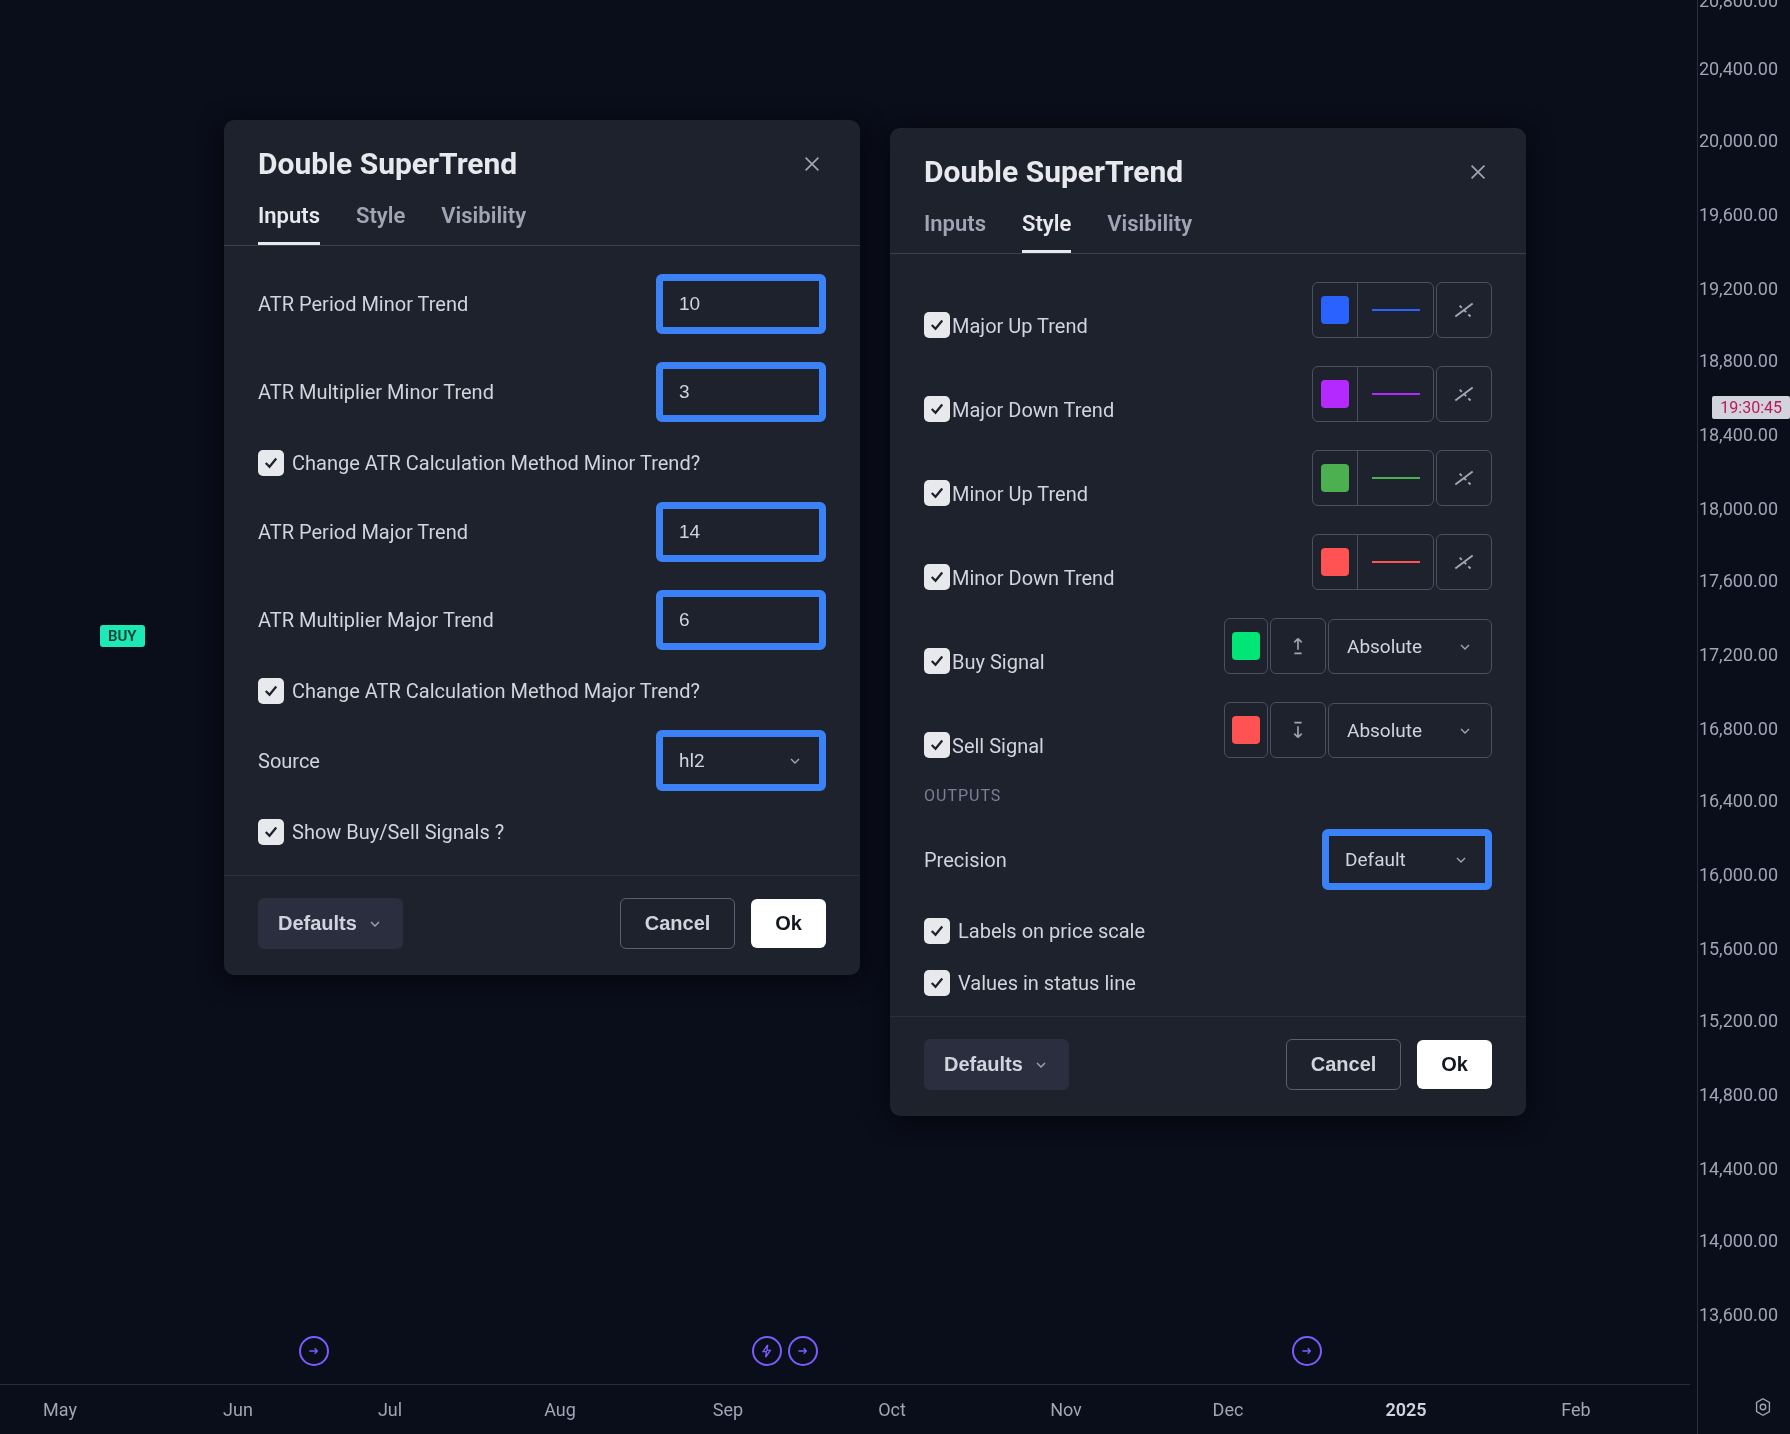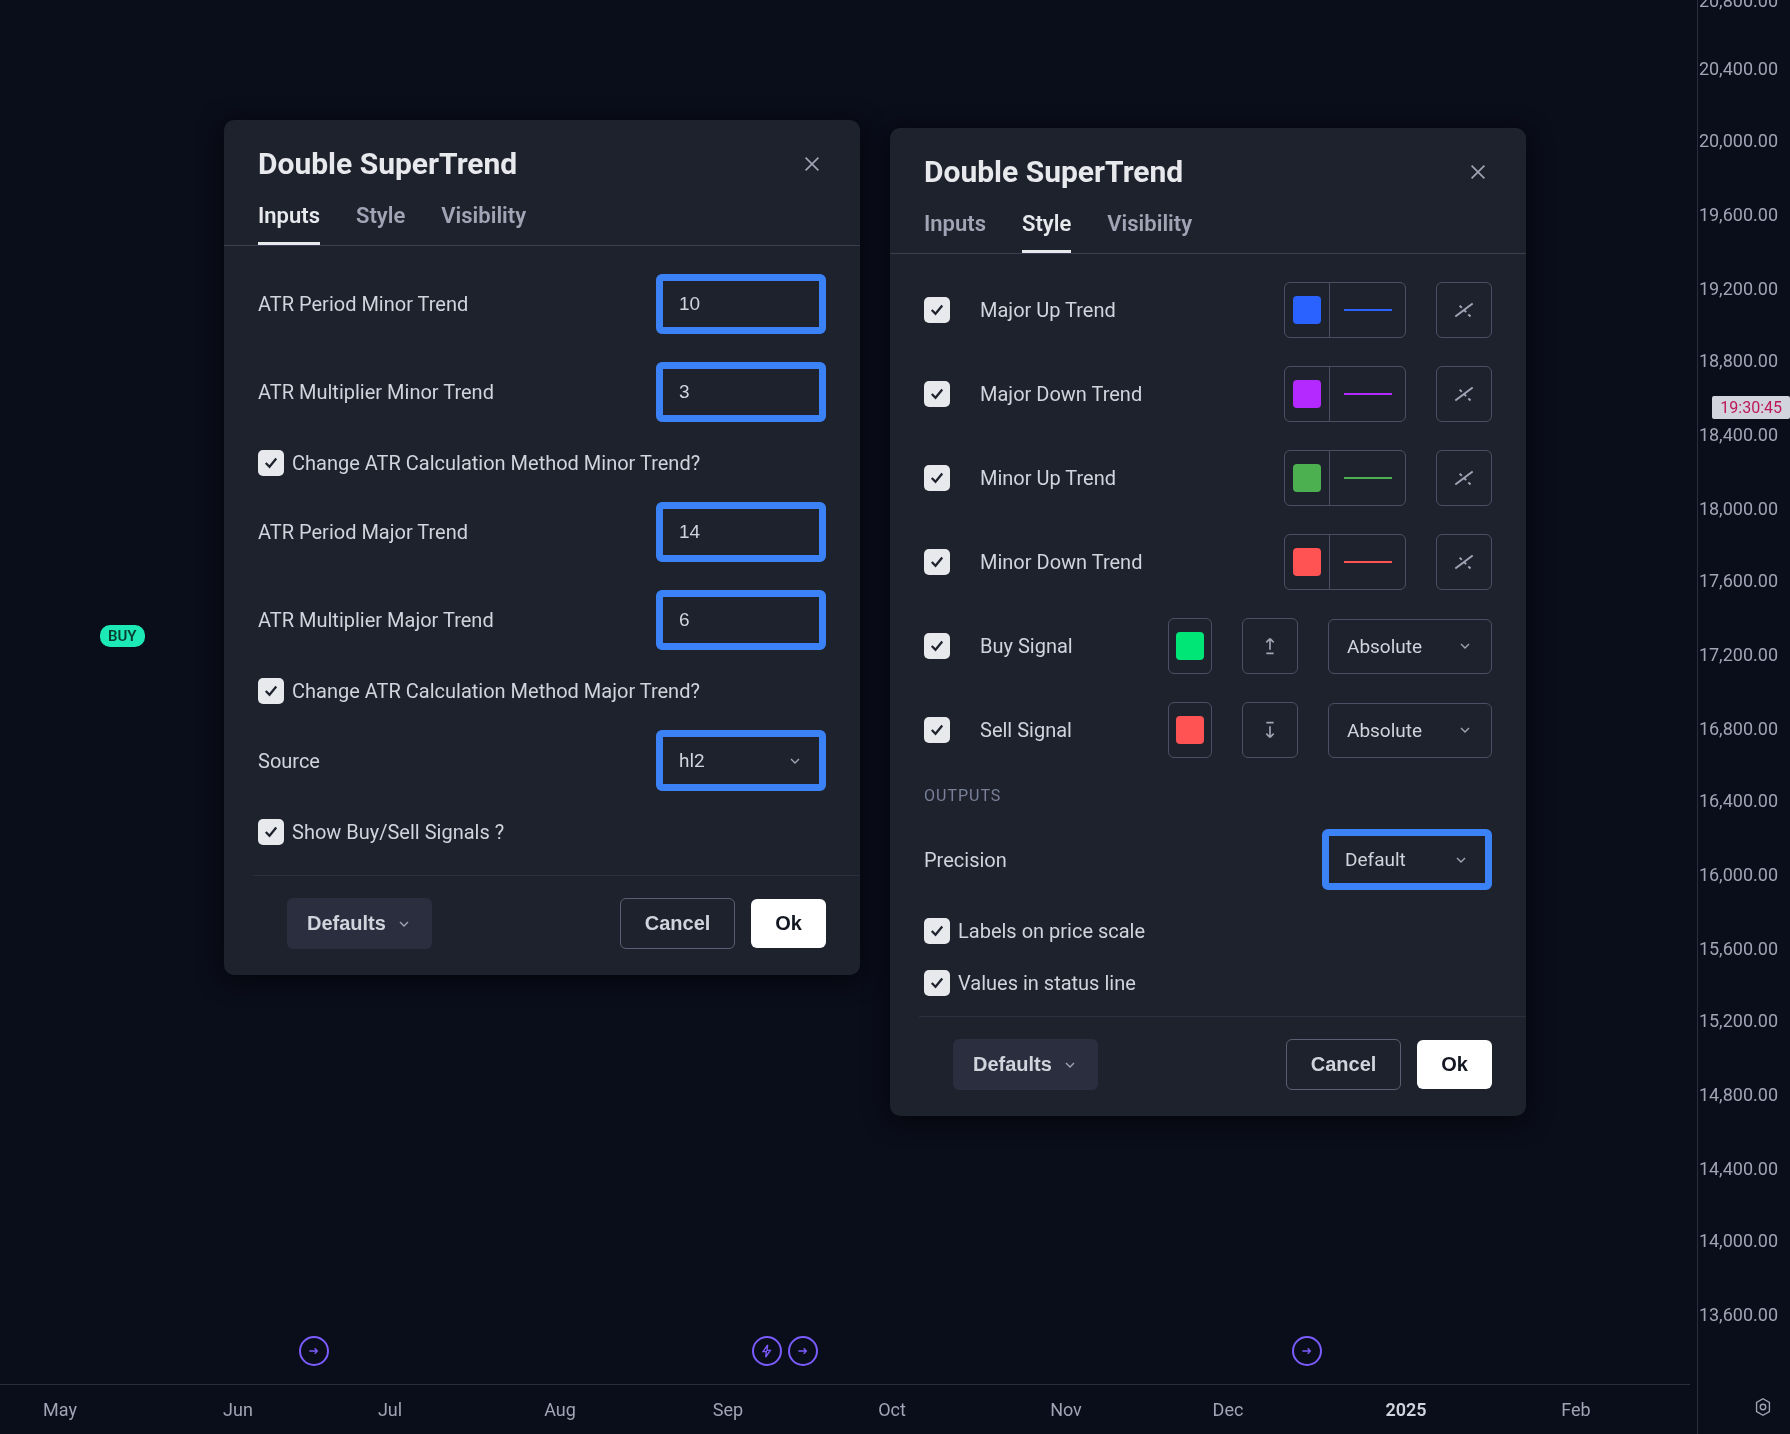--- a/index.html
+++ b/index.html
@@ -68,21 +68,21 @@
   inset: 0 100px 50px 0;
 }
 .buy-label {
   position: absolute;
   left: 100px; top: 625px;
   background: #1de9b6;
   color: #0a3d2f;
   padding: 2px 8px;
   font-size: 15px;
   font-weight: 600;
-  border-radius: 10px;
+  border-radius: 3px;
 }
 
 
 .dialog {
   position: absolute;
   background: #1e222d;
   border-radius: 10px;
   box-shadow: 0 4px 24px rgba(0,0,0,0.6);
   display: flex;
   flex-direction: column;
@@ -182,21 +182,20 @@
   font-size: 20px;
   color: #d1d4dc;
 }
 
 .dialog-footer {
   display: flex;
   align-items: center;
   padding: 22px 34px 26px 34px;
   border-top: 1px solid #2a2e3e;
   gap: 16px;
-  margin-left: 29px;
 }
 .defaults-btn {
   background: #2a2e3e;
   border: none;
   border-radius: 6px;
   color: #d1d4dc;
   font-size: 20px;
   font-weight: 600;
   padding: 14px 20px;
   display: flex;
@@ -222,22 +221,22 @@
   color: #131722;
   font-size: 20px;
   font-weight: 700;
   padding: 13px 24px;
   cursor: pointer;
 }
 
 
 .style-row {
   display: flex;
-  align-items: center;
-  gap: 30px;
+  align-items: flex-end;
+  gap: 2px;
   margin-bottom: 28px;
 }
 .style-label {
   font-size: 20px;
   color: #d1d4dc;
   flex: 1;
 }
 .color-line-combo {
   display: flex;
   border: 1px solid #4a4f63;

